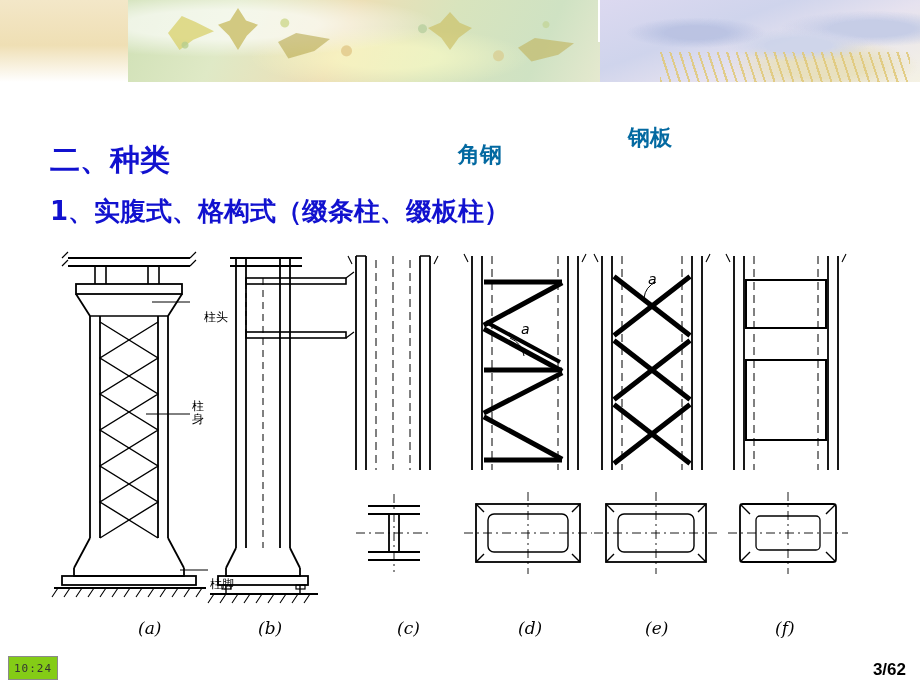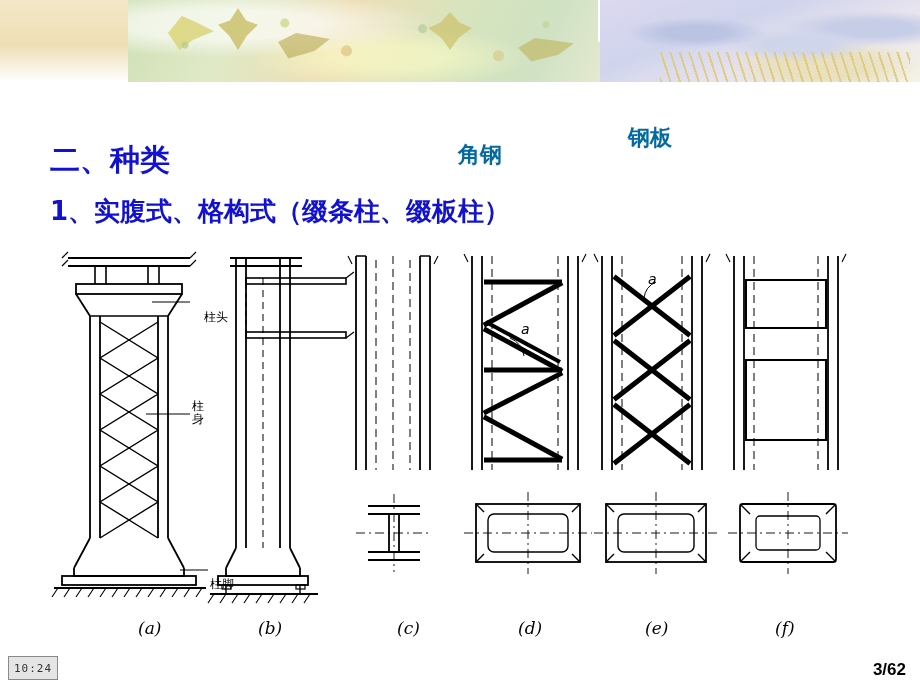--- a/index.html
+++ b/index.html
@@ -81,21 +81,21 @@
   #label-gangban{left:628px;top:107px;text-align:center;}
 
   .page-num{
     position:absolute;right:14px;bottom:10px;
     font-size:17px;font-weight:bold;color:#000;
     font-family:"Liberation Sans",sans-serif;
     margin-left:21px;
   }
   .clock{
     position:absolute;left:8px;bottom:10px;
-    width:48px;height:22px;border:1px solid #8a8a8a;background:#e5e5e5;
+    width:48px;height:22px;border:1px solid #8a8a8a;background:#84cc16;
     font-family:"DejaVu Sans Mono","Liberation Mono",monospace;
     font-size:11px;color:#333;display:flex;align-items:center;justify-content:center;
     letter-spacing:1px;
   }
 
   
   .figure{
     position:absolute;left:40px;top:238px;width:850px;height:400px;
   }
   .fig-caption{

